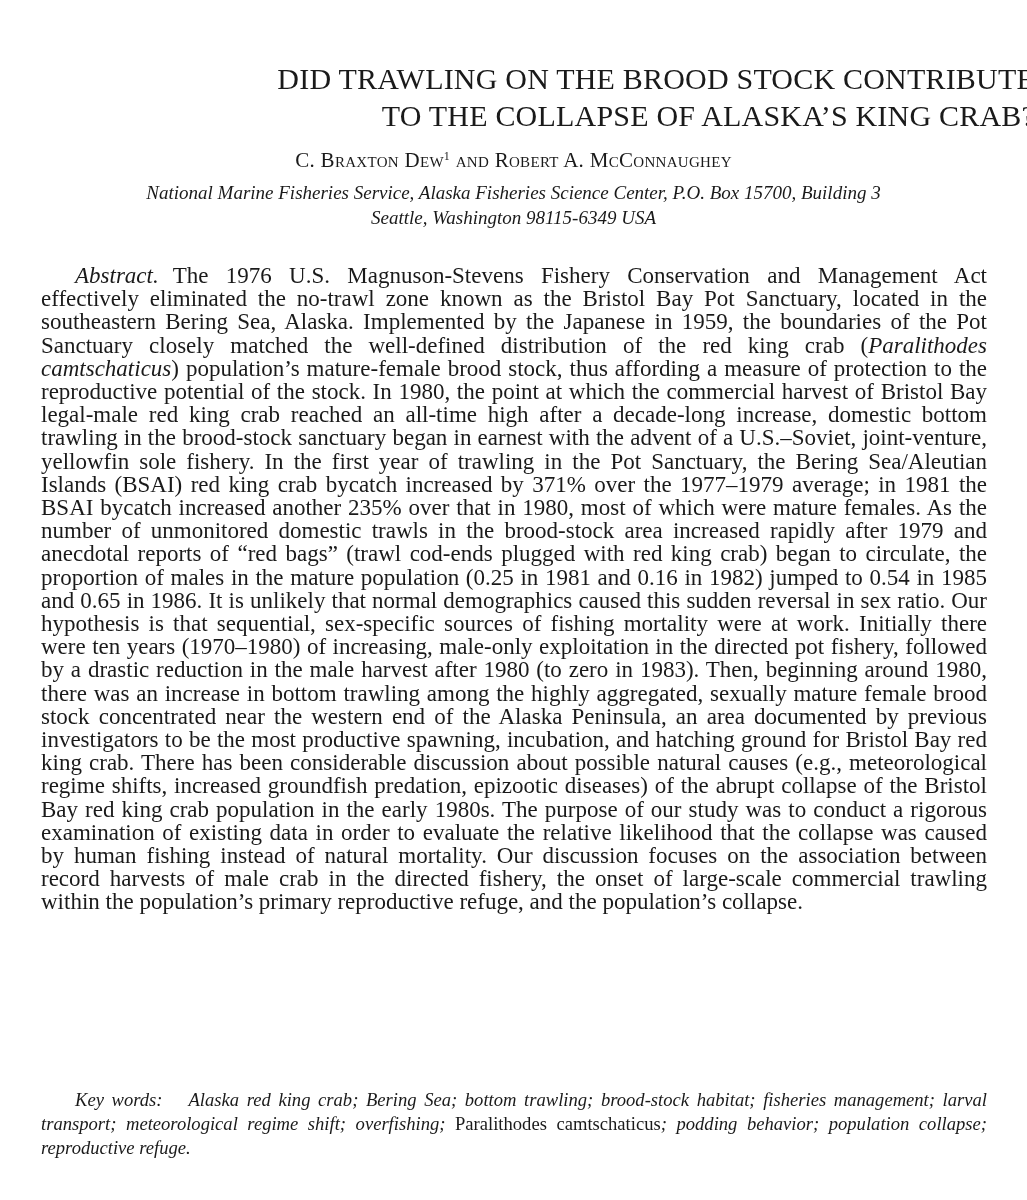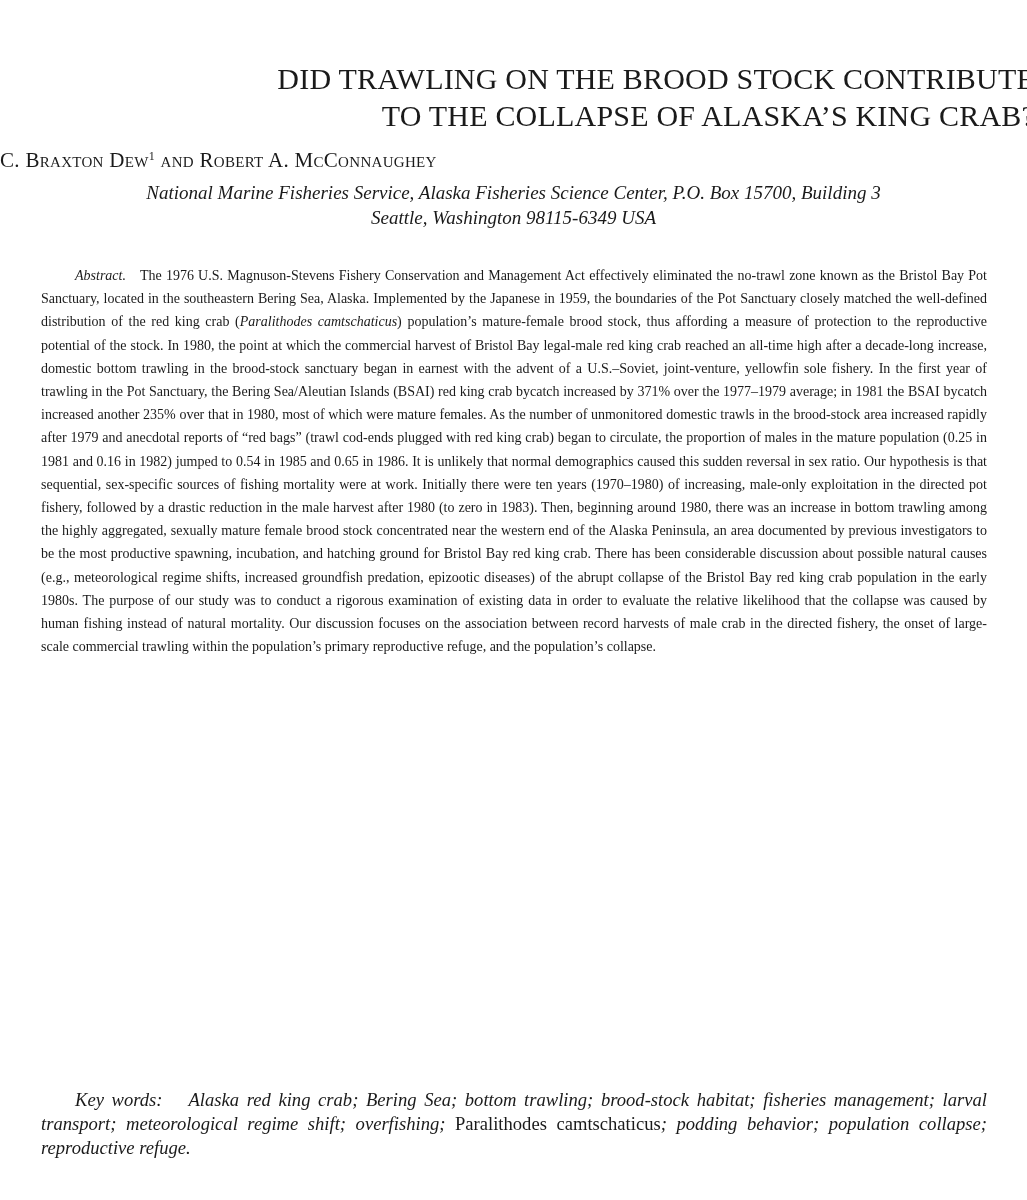--- a/index.html
+++ b/index.html
@@ -10,32 +10,32 @@
     position: relative;
   }
   .title {
     position: absolute; left: 0; top: 52px; width: 1027px;
     text-align: right; font-size: 30px; line-height: 37px;
     letter-spacing: 0.2px; margin: 8px; font-weight: normal;
   }
   .title span { display: block; }
   .authors {
     position: absolute; left: 0; top: 143px; width: 1027px;
-    text-align: left; font-size: 21px; line-height: 26px;
+    text-align: center; font-size: 21px; line-height: 26px;
     font-variant: small-caps; letter-spacing: 0.3px;
   }
   .authors sup { font-size: 12px; vertical-align: 7px; font-variant: normal; }
   .affil {
     position: absolute; left: 0; top: 180px; width: 1027px;
     text-align: center; font-size: 19px; line-height: 25px; font-style: italic;
   }
   .affil span { display: block; }
   .abstract {
     position: absolute; left: 41px; top: 264px; width: 946px;
-    font-size: 14px; line-height: 23.2px; text-align: justify;
+    font-size: 23px; line-height: 23.2px; text-align: justify;
     margin: 0;
   }
   .abstract .label { font-style: italic; margin-left: 34px; margin-right: 14px; }
   .abstract i { font-style: italic; }
   .keywords {
     position: absolute; left: 41px; top: 1088px; width: 946px;
     font-size: 18.6px; line-height: 24px; text-align: justify; font-style: italic;
     margin: 0;
   }
   .keywords .label { margin-left: 34px; margin-right: 26px; }

